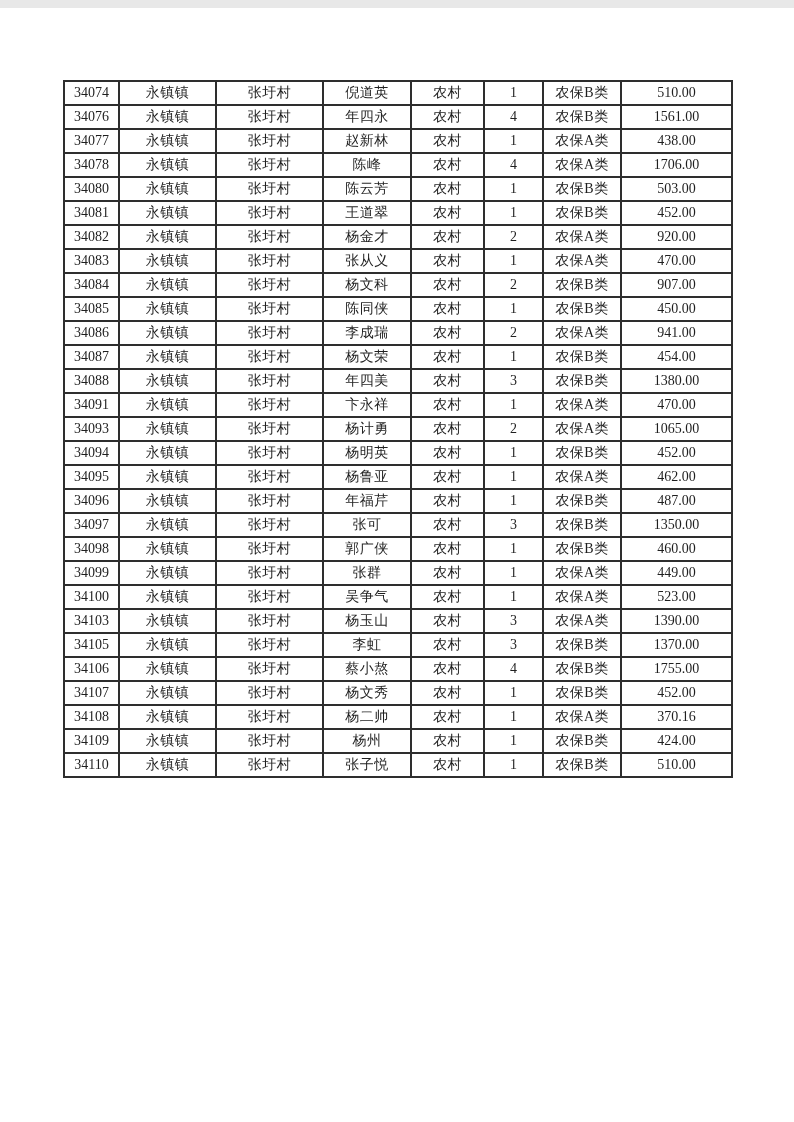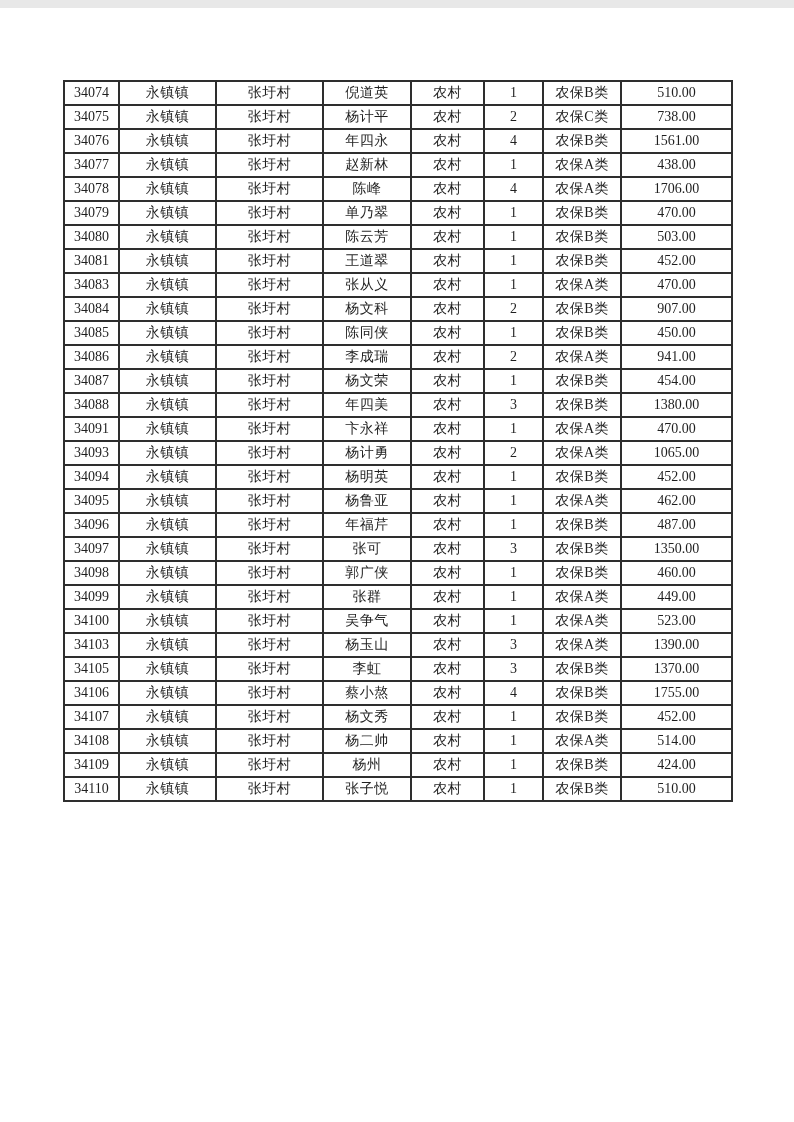--- a/index.html
+++ b/index.html
@@ -67,288 +67,278 @@
           <td class="num">34074</td>
           <td>永镇镇</td>
           <td>张圩村</td>
           <td>倪道英</td>
           <td>农村</td>
           <td class="num">1</td>
           <td>农保B类</td>
           <td class="num">510.00</td>
         </tr>
         <tr>
-          <td class="num">34075</td>
-          <td>永镇镇</td>
-          <td>张圩村</td>
-          <td>杨计平</td>
+          <td class="num">34076</td>
+          <td>永镇镇</td>
+          <td>张圩村</td>
+          <td>年四永</td>
+          <td>农村</td>
+          <td class="num">4</td>
+          <td>农保B类</td>
+          <td class="num">1561.00</td>
+        </tr>
+        <tr>
+          <td class="num">34077</td>
+          <td>永镇镇</td>
+          <td>张圩村</td>
+          <td>赵新林</td>
+          <td>农村</td>
+          <td class="num">1</td>
+          <td>农保A类</td>
+          <td class="num">438.00</td>
+        </tr>
+        <tr>
+          <td class="num">34078</td>
+          <td>永镇镇</td>
+          <td>张圩村</td>
+          <td>陈峰</td>
+          <td>农村</td>
+          <td class="num">4</td>
+          <td>农保A类</td>
+          <td class="num">1706.00</td>
+        </tr>
+        <tr>
+          <td class="num">34080</td>
+          <td>永镇镇</td>
+          <td>张圩村</td>
+          <td>陈云芳</td>
+          <td>农村</td>
+          <td class="num">1</td>
+          <td>农保B类</td>
+          <td class="num">503.00</td>
+        </tr>
+        <tr>
+          <td class="num">34081</td>
+          <td>永镇镇</td>
+          <td>张圩村</td>
+          <td>王道翠</td>
+          <td>农村</td>
+          <td class="num">1</td>
+          <td>农保B类</td>
+          <td class="num">452.00</td>
+        </tr>
+        <tr>
+          <td class="num">34082</td>
+          <td>永镇镇</td>
+          <td>张圩村</td>
+          <td>杨金才</td>
           <td>农村</td>
           <td class="num">2</td>
-          <td>农保C类</td>
-          <td class="num">738.00</td>
-        </tr>
-        <tr>
-          <td class="num">34076</td>
-          <td>永镇镇</td>
-          <td>张圩村</td>
-          <td>年四永</td>
+          <td>农保A类</td>
+          <td class="num">920.00</td>
+        </tr>
+        <tr>
+          <td class="num">34083</td>
+          <td>永镇镇</td>
+          <td>张圩村</td>
+          <td>张从义</td>
+          <td>农村</td>
+          <td class="num">1</td>
+          <td>农保A类</td>
+          <td class="num">470.00</td>
+        </tr>
+        <tr>
+          <td class="num">34084</td>
+          <td>永镇镇</td>
+          <td>张圩村</td>
+          <td>杨文科</td>
+          <td>农村</td>
+          <td class="num">2</td>
+          <td>农保B类</td>
+          <td class="num">907.00</td>
+        </tr>
+        <tr>
+          <td class="num">34085</td>
+          <td>永镇镇</td>
+          <td>张圩村</td>
+          <td>陈同侠</td>
+          <td>农村</td>
+          <td class="num">1</td>
+          <td>农保B类</td>
+          <td class="num">450.00</td>
+        </tr>
+        <tr>
+          <td class="num">34086</td>
+          <td>永镇镇</td>
+          <td>张圩村</td>
+          <td>李成瑞</td>
+          <td>农村</td>
+          <td class="num">2</td>
+          <td>农保A类</td>
+          <td class="num">941.00</td>
+        </tr>
+        <tr>
+          <td class="num">34087</td>
+          <td>永镇镇</td>
+          <td>张圩村</td>
+          <td>杨文荣</td>
+          <td>农村</td>
+          <td class="num">1</td>
+          <td>农保B类</td>
+          <td class="num">454.00</td>
+        </tr>
+        <tr>
+          <td class="num">34088</td>
+          <td>永镇镇</td>
+          <td>张圩村</td>
+          <td>年四美</td>
+          <td>农村</td>
+          <td class="num">3</td>
+          <td>农保B类</td>
+          <td class="num">1380.00</td>
+        </tr>
+        <tr>
+          <td class="num">34091</td>
+          <td>永镇镇</td>
+          <td>张圩村</td>
+          <td>卞永祥</td>
+          <td>农村</td>
+          <td class="num">1</td>
+          <td>农保A类</td>
+          <td class="num">470.00</td>
+        </tr>
+        <tr>
+          <td class="num">34093</td>
+          <td>永镇镇</td>
+          <td>张圩村</td>
+          <td>杨计勇</td>
+          <td>农村</td>
+          <td class="num">2</td>
+          <td>农保A类</td>
+          <td class="num">1065.00</td>
+        </tr>
+        <tr>
+          <td class="num">34094</td>
+          <td>永镇镇</td>
+          <td>张圩村</td>
+          <td>杨明英</td>
+          <td>农村</td>
+          <td class="num">1</td>
+          <td>农保B类</td>
+          <td class="num">452.00</td>
+        </tr>
+        <tr>
+          <td class="num">34095</td>
+          <td>永镇镇</td>
+          <td>张圩村</td>
+          <td>杨鲁亚</td>
+          <td>农村</td>
+          <td class="num">1</td>
+          <td>农保A类</td>
+          <td class="num">462.00</td>
+        </tr>
+        <tr>
+          <td class="num">34096</td>
+          <td>永镇镇</td>
+          <td>张圩村</td>
+          <td>年福芹</td>
+          <td>农村</td>
+          <td class="num">1</td>
+          <td>农保B类</td>
+          <td class="num">487.00</td>
+        </tr>
+        <tr>
+          <td class="num">34097</td>
+          <td>永镇镇</td>
+          <td>张圩村</td>
+          <td>张可</td>
+          <td>农村</td>
+          <td class="num">3</td>
+          <td>农保B类</td>
+          <td class="num">1350.00</td>
+        </tr>
+        <tr>
+          <td class="num">34098</td>
+          <td>永镇镇</td>
+          <td>张圩村</td>
+          <td>郭广侠</td>
+          <td>农村</td>
+          <td class="num">1</td>
+          <td>农保B类</td>
+          <td class="num">460.00</td>
+        </tr>
+        <tr>
+          <td class="num">34099</td>
+          <td>永镇镇</td>
+          <td>张圩村</td>
+          <td>张群</td>
+          <td>农村</td>
+          <td class="num">1</td>
+          <td>农保A类</td>
+          <td class="num">449.00</td>
+        </tr>
+        <tr>
+          <td class="num">34100</td>
+          <td>永镇镇</td>
+          <td>张圩村</td>
+          <td>吴争气</td>
+          <td>农村</td>
+          <td class="num">1</td>
+          <td>农保A类</td>
+          <td class="num">523.00</td>
+        </tr>
+        <tr>
+          <td class="num">34103</td>
+          <td>永镇镇</td>
+          <td>张圩村</td>
+          <td>杨玉山</td>
+          <td>农村</td>
+          <td class="num">3</td>
+          <td>农保A类</td>
+          <td class="num">1390.00</td>
+        </tr>
+        <tr>
+          <td class="num">34105</td>
+          <td>永镇镇</td>
+          <td>张圩村</td>
+          <td>李虹</td>
+          <td>农村</td>
+          <td class="num">3</td>
+          <td>农保B类</td>
+          <td class="num">1370.00</td>
+        </tr>
+        <tr>
+          <td class="num">34106</td>
+          <td>永镇镇</td>
+          <td>张圩村</td>
+          <td>蔡小熬</td>
           <td>农村</td>
           <td class="num">4</td>
           <td>农保B类</td>
-          <td class="num">1561.00</td>
-        </tr>
-        <tr>
-          <td class="num">34077</td>
-          <td>永镇镇</td>
-          <td>张圩村</td>
-          <td>赵新林</td>
-          <td>农村</td>
-          <td class="num">1</td>
-          <td>农保A类</td>
-          <td class="num">438.00</td>
-        </tr>
-        <tr>
-          <td class="num">34078</td>
-          <td>永镇镇</td>
-          <td>张圩村</td>
-          <td>陈峰</td>
-          <td>农村</td>
-          <td class="num">4</td>
-          <td>农保A类</td>
-          <td class="num">1706.00</td>
-        </tr>
-        <tr>
-          <td class="num">34079</td>
-          <td>永镇镇</td>
-          <td>张圩村</td>
-          <td>单乃翠</td>
-          <td>农村</td>
-          <td class="num">1</td>
-          <td>农保B类</td>
-          <td class="num">470.00</td>
-        </tr>
-        <tr>
-          <td class="num">34080</td>
-          <td>永镇镇</td>
-          <td>张圩村</td>
-          <td>陈云芳</td>
-          <td>农村</td>
-          <td class="num">1</td>
-          <td>农保B类</td>
-          <td class="num">503.00</td>
-        </tr>
-        <tr>
-          <td class="num">34081</td>
-          <td>永镇镇</td>
-          <td>张圩村</td>
-          <td>王道翠</td>
+          <td class="num">1755.00</td>
+        </tr>
+        <tr>
+          <td class="num">34107</td>
+          <td>永镇镇</td>
+          <td>张圩村</td>
+          <td>杨文秀</td>
           <td>农村</td>
           <td class="num">1</td>
           <td>农保B类</td>
           <td class="num">452.00</td>
         </tr>
         <tr>
-          <td class="num">34083</td>
-          <td>永镇镇</td>
-          <td>张圩村</td>
-          <td>张从义</td>
-          <td>农村</td>
-          <td class="num">1</td>
-          <td>农保A类</td>
-          <td class="num">470.00</td>
-        </tr>
-        <tr>
-          <td class="num">34084</td>
-          <td>永镇镇</td>
-          <td>张圩村</td>
-          <td>杨文科</td>
-          <td>农村</td>
-          <td class="num">2</td>
-          <td>农保B类</td>
-          <td class="num">907.00</td>
-        </tr>
-        <tr>
-          <td class="num">34085</td>
-          <td>永镇镇</td>
-          <td>张圩村</td>
-          <td>陈同侠</td>
-          <td>农村</td>
-          <td class="num">1</td>
-          <td>农保B类</td>
-          <td class="num">450.00</td>
-        </tr>
-        <tr>
-          <td class="num">34086</td>
-          <td>永镇镇</td>
-          <td>张圩村</td>
-          <td>李成瑞</td>
-          <td>农村</td>
-          <td class="num">2</td>
-          <td>农保A类</td>
-          <td class="num">941.00</td>
-        </tr>
-        <tr>
-          <td class="num">34087</td>
-          <td>永镇镇</td>
-          <td>张圩村</td>
-          <td>杨文荣</td>
-          <td>农村</td>
-          <td class="num">1</td>
-          <td>农保B类</td>
-          <td class="num">454.00</td>
-        </tr>
-        <tr>
-          <td class="num">34088</td>
-          <td>永镇镇</td>
-          <td>张圩村</td>
-          <td>年四美</td>
-          <td>农村</td>
-          <td class="num">3</td>
-          <td>农保B类</td>
-          <td class="num">1380.00</td>
-        </tr>
-        <tr>
-          <td class="num">34091</td>
-          <td>永镇镇</td>
-          <td>张圩村</td>
-          <td>卞永祥</td>
-          <td>农村</td>
-          <td class="num">1</td>
-          <td>农保A类</td>
-          <td class="num">470.00</td>
-        </tr>
-        <tr>
-          <td class="num">34093</td>
-          <td>永镇镇</td>
-          <td>张圩村</td>
-          <td>杨计勇</td>
-          <td>农村</td>
-          <td class="num">2</td>
-          <td>农保A类</td>
-          <td class="num">1065.00</td>
-        </tr>
-        <tr>
-          <td class="num">34094</td>
-          <td>永镇镇</td>
-          <td>张圩村</td>
-          <td>杨明英</td>
-          <td>农村</td>
-          <td class="num">1</td>
-          <td>农保B类</td>
-          <td class="num">452.00</td>
-        </tr>
-        <tr>
-          <td class="num">34095</td>
-          <td>永镇镇</td>
-          <td>张圩村</td>
-          <td>杨鲁亚</td>
-          <td>农村</td>
-          <td class="num">1</td>
-          <td>农保A类</td>
-          <td class="num">462.00</td>
-        </tr>
-        <tr>
-          <td class="num">34096</td>
-          <td>永镇镇</td>
-          <td>张圩村</td>
-          <td>年福芹</td>
-          <td>农村</td>
-          <td class="num">1</td>
-          <td>农保B类</td>
-          <td class="num">487.00</td>
-        </tr>
-        <tr>
-          <td class="num">34097</td>
-          <td>永镇镇</td>
-          <td>张圩村</td>
-          <td>张可</td>
-          <td>农村</td>
-          <td class="num">3</td>
-          <td>农保B类</td>
-          <td class="num">1350.00</td>
-        </tr>
-        <tr>
-          <td class="num">34098</td>
-          <td>永镇镇</td>
-          <td>张圩村</td>
-          <td>郭广侠</td>
-          <td>农村</td>
-          <td class="num">1</td>
-          <td>农保B类</td>
-          <td class="num">460.00</td>
-        </tr>
-        <tr>
-          <td class="num">34099</td>
-          <td>永镇镇</td>
-          <td>张圩村</td>
-          <td>张群</td>
-          <td>农村</td>
-          <td class="num">1</td>
-          <td>农保A类</td>
-          <td class="num">449.00</td>
-        </tr>
-        <tr>
-          <td class="num">34100</td>
-          <td>永镇镇</td>
-          <td>张圩村</td>
-          <td>吴争气</td>
-          <td>农村</td>
-          <td class="num">1</td>
-          <td>农保A类</td>
-          <td class="num">523.00</td>
-        </tr>
-        <tr>
-          <td class="num">34103</td>
-          <td>永镇镇</td>
-          <td>张圩村</td>
-          <td>杨玉山</td>
-          <td>农村</td>
-          <td class="num">3</td>
-          <td>农保A类</td>
-          <td class="num">1390.00</td>
-        </tr>
-        <tr>
-          <td class="num">34105</td>
-          <td>永镇镇</td>
-          <td>张圩村</td>
-          <td>李虹</td>
-          <td>农村</td>
-          <td class="num">3</td>
-          <td>农保B类</td>
-          <td class="num">1370.00</td>
-        </tr>
-        <tr>
-          <td class="num">34106</td>
-          <td>永镇镇</td>
-          <td>张圩村</td>
-          <td>蔡小熬</td>
-          <td>农村</td>
-          <td class="num">4</td>
-          <td>农保B类</td>
-          <td class="num">1755.00</td>
-        </tr>
-        <tr>
-          <td class="num">34107</td>
-          <td>永镇镇</td>
-          <td>张圩村</td>
-          <td>杨文秀</td>
-          <td>农村</td>
-          <td class="num">1</td>
-          <td>农保B类</td>
-          <td class="num">452.00</td>
-        </tr>
-        <tr>
           <td class="num">34108</td>
           <td>永镇镇</td>
           <td>张圩村</td>
           <td>杨二帅</td>
           <td>农村</td>
           <td class="num">1</td>
           <td>农保A类</td>
-          <td class="num">514.00</td>
+          <td class="num">370.16</td>
         </tr>
         <tr>
           <td class="num">34109</td>
           <td>永镇镇</td>
           <td>张圩村</td>
           <td>杨州</td>
           <td>农村</td>
           <td class="num">1</td>
           <td>农保B类</td>
           <td class="num">424.00</td>

